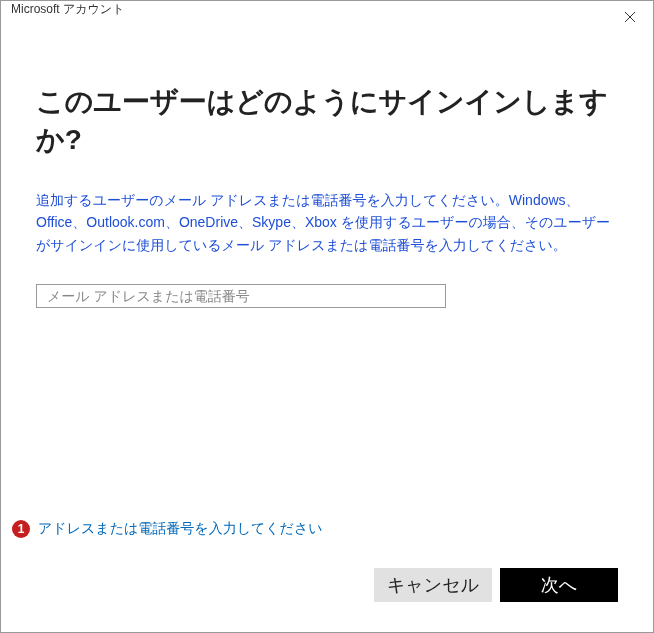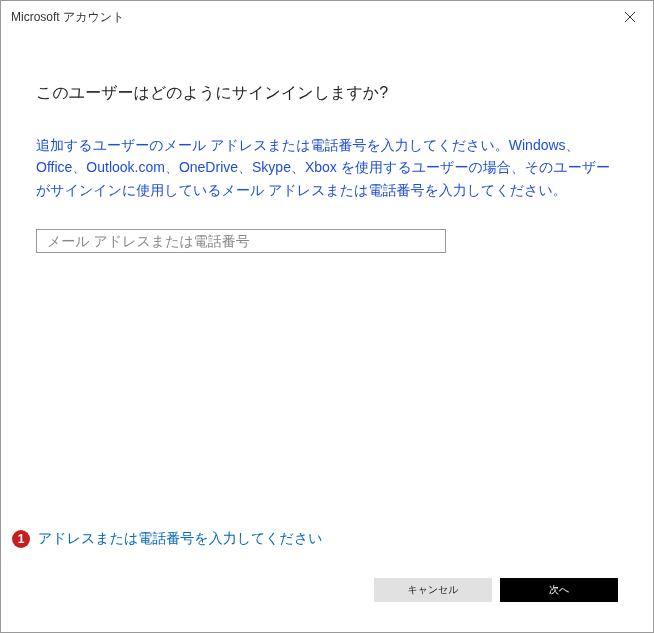--- a/index.html
+++ b/index.html
@@ -8,21 +8,21 @@
       background: #fff;
       width: 654px;
       height: 633px;
       border: 1px solid #999;
       display: flex;
       flex-direction: column;
     }
     .titlebar {
       height: 32px;
       display: flex;
-      align-items: center;
+      align-items: flex-start;
       padding-left: 10px;
       font-size: 12px;
       color: #333;
     }
     .titlebar .title { flex: 1; }
     .close-btn {
       width: 46px;
       height: 32px;
       display: flex;
       align-items: center;
@@ -30,22 +30,22 @@
       cursor: pointer;
     }
     .close-btn svg { width: 10px; height: 10px; }
     .content {
       flex: 1;
       padding: 50px 35px 20px 35px;
       display: flex;
       flex-direction: column;
     }
     .heading {
-      font-size: 16px;
-      font-weight: 400;
+      font-size: 28px;
+      font-weight: 700;
       color: #222;
       margin-bottom: 30px;
     }
     .description {
       font-size: 14px;
       color: #1d4ed8;
       line-height: 1.6;
       margin-bottom: 28px;
     }
     .email-input {
@@ -87,22 +87,22 @@
       cursor: pointer;
     }
     .buttons {
       display: flex;
       justify-content: flex-end;
       gap: 8px;
       padding-bottom: 10px;
     }
     .btn {
       width: 118px;
-      height: 24px;
-      font-size: 10px;
+      height: 34px;
+      font-size: 18px;
       border: none;
       cursor: pointer;
     }
     .btn-cancel { background: #e1e1e1; color: #222; }
     .btn-next { background: #000000; color: #fff; }
   </style>
 </head>
 <body>
 
 <div class="titlebar">

